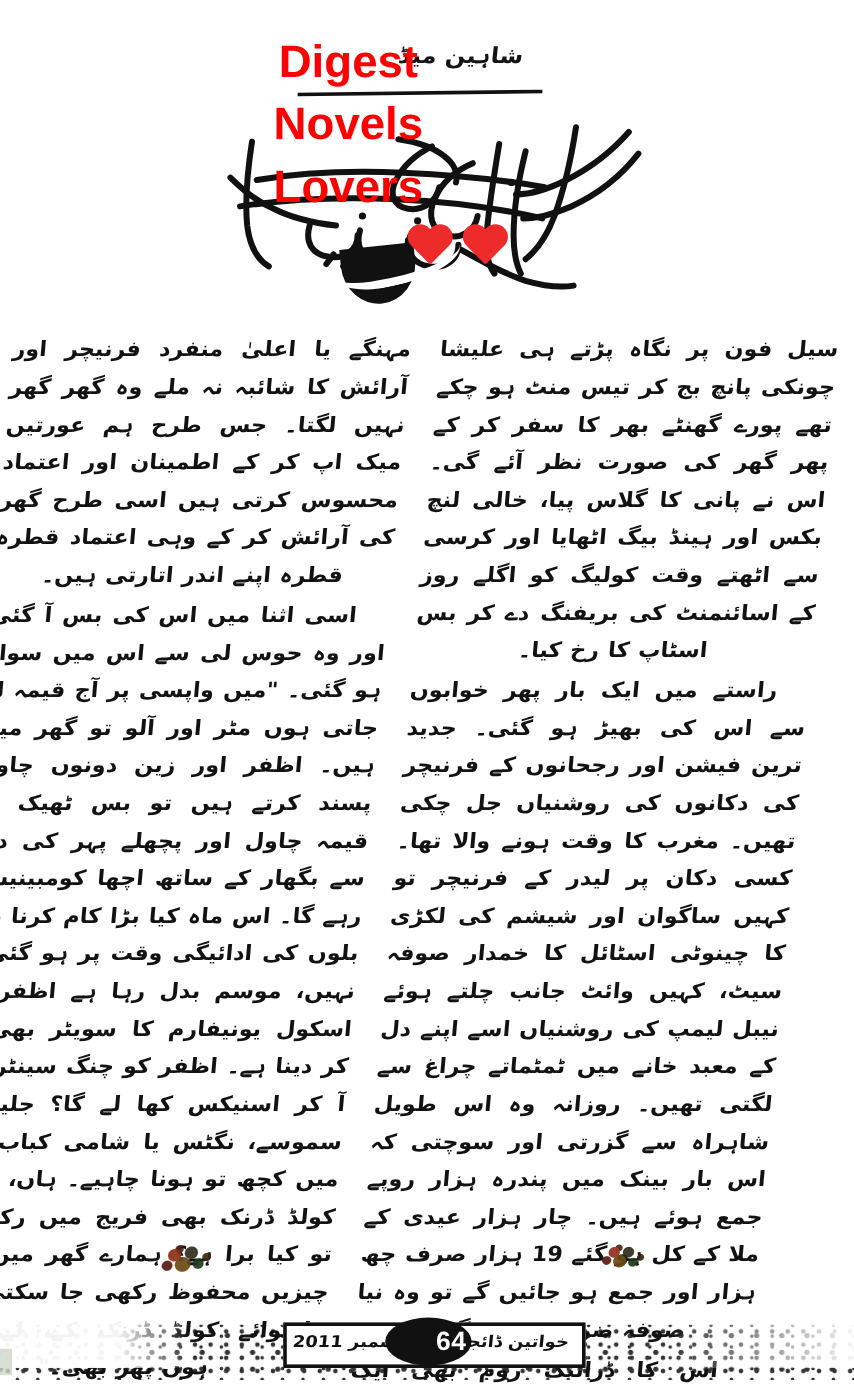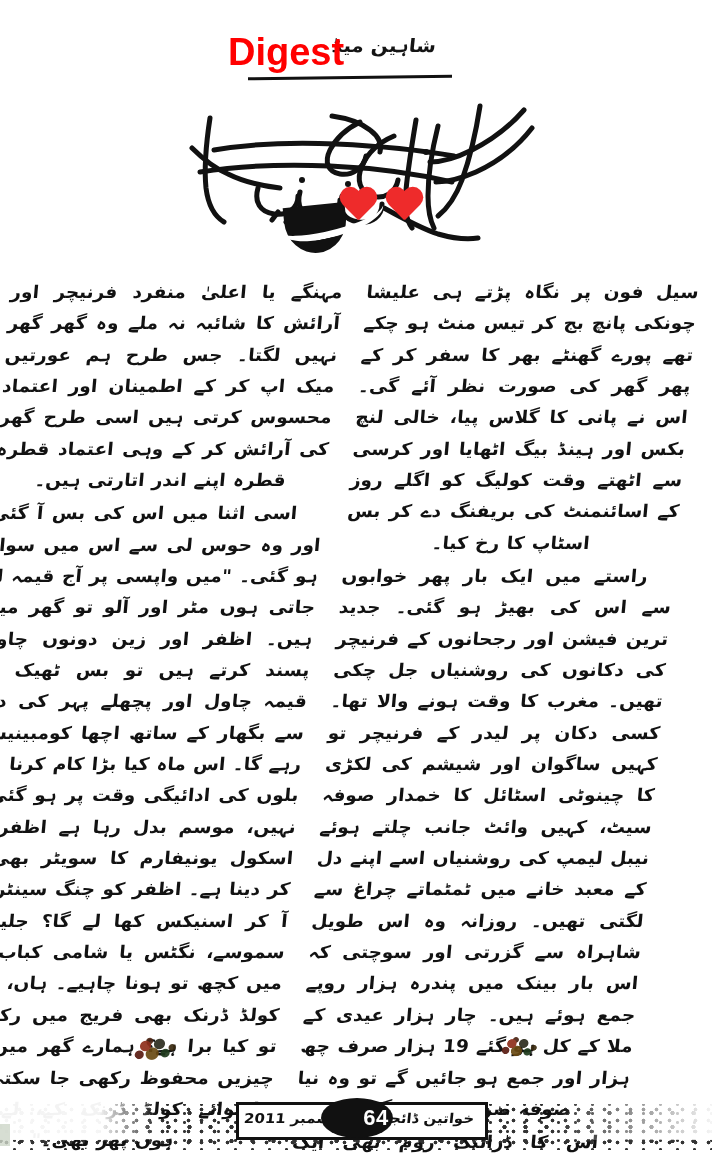--- a/index.html
+++ b/index.html
@@ -330,20 +330,22 @@
     <div class="title-bowl"></div>
     <div class="title-bowl-stroke"></div>
 
     <div class="hearts">
       <span class="heart"></span>
       <span class="heart"></span>
     </div>
 
     <div class="watermark">
       <div>Digest</div>
+      <div>Novels</div>
+      <div>Lovers</div>
     </div>
   </div>
 
   <div class="columns">
 
     <div class="col">
       <p>سیل فون پر نگاہ پڑتے ہی علیشا چونکی پانچ بج کر تیس منٹ ہو چکے تھے پورے گھنٹے بھر کا سفر کر کے پھر گھر کی صورت نظر آئے گی۔ اس نے پانی کا گلاس پیا، خالی لنچ بکس اور ہینڈ بیگ اٹھایا اور کرسی سے اٹھتے وقت کولیگ کو اگلے روز کے اسائنمنٹ کی بریفنگ دے کر بس اسٹاپ کا رخ کیا۔</p>
       <p class="indent">راستے میں ایک بار پھر خوابوں سے اس کی بھیڑ ہو گئی۔ جدید ترین فیشن اور رجحانوں کے فرنیچر کی دکانوں کی روشنیاں جل چکی تھیں۔ مغرب کا وقت ہونے والا تھا۔ کسی دکان پر لیدر کے فرنیچر تو کہیں ساگوان اور شیشم کی لکڑی کا چینوٹی اسٹائل کا خمدار صوفہ سیٹ، کہیں وائٹ جانب چلتے ہوئے نیبل لیمپ کی روشنیاں اسے اپنے دل کے معبد خانے میں ٹمٹماتے چراغ سے لگتی تھیں۔ روزانہ وہ اس طویل شاہراہ سے گزرتی اور سوچتی کہ اس بار بینک میں پندرہ ہزار روپے جمع ہوئے ہیں۔ چار ہزار عیدی کے ملا کے کل ہو گئے 19 ہزار صرف چھ ہزار اور جمع ہو جائیں گے تو وہ نیا صوفہ ضرور خریدے گی۔</p>
       <p class="indent">اس کا ڈرائنگ روم بھی ایک مشہور فرنیچر شاپ کے دیے ہوئے ایک ویب سائٹ کے امیج کے مطابق سج جائے گا۔ یہ ڈرائنگ روم میرے اور میرے خاندان کے ذوق کی عکاسی کرے گا۔ ٹھیک ہے کہ گھر مکینوں سے بنتا ہے اور مالی حیثیت ان کی کیسی ہی کیوں نہ ہو، وہ اپنی علمی بصیرت اور اخلاقی اقدار سے پہچانے جاتے ہیں مگر اس کے باوجود سماج کے معیار مختلف ہو گئے ہیں۔ جس گھر کے لاؤنج اور ڈرائنگ روم سے</p>
       <span class="blot blot-right"></span>

